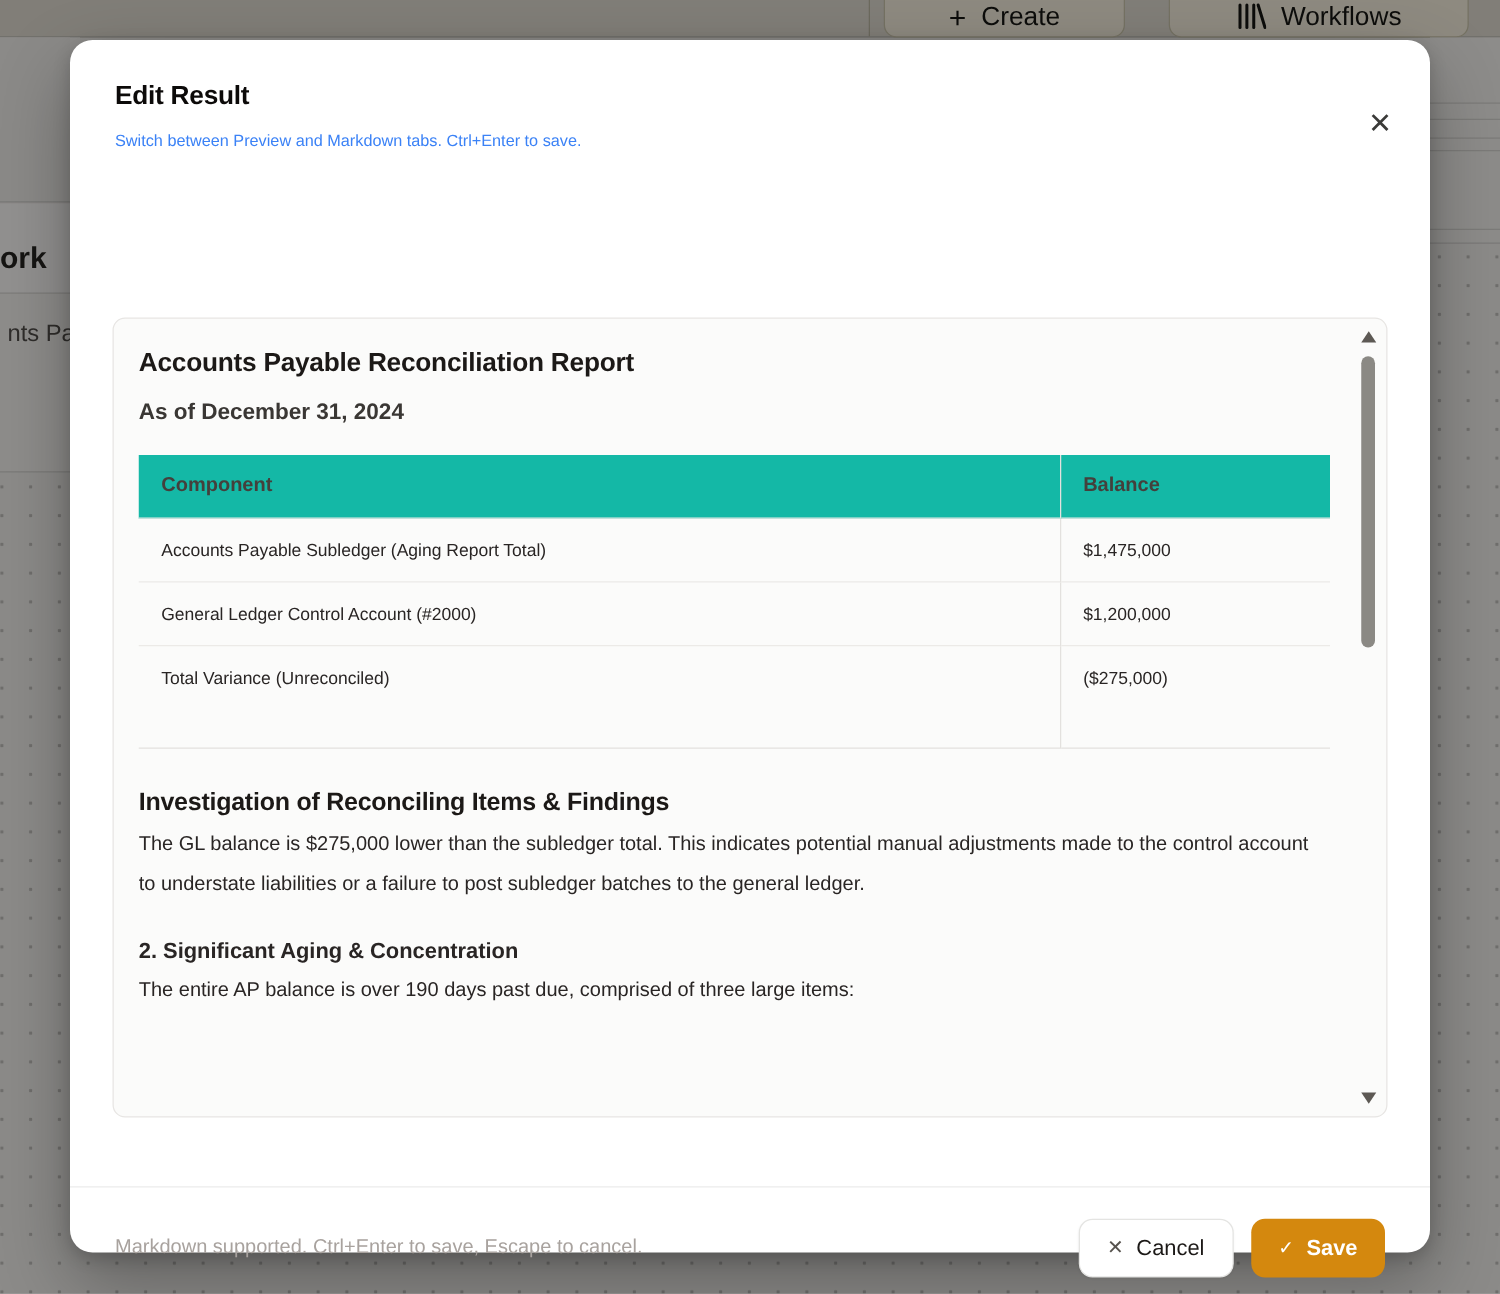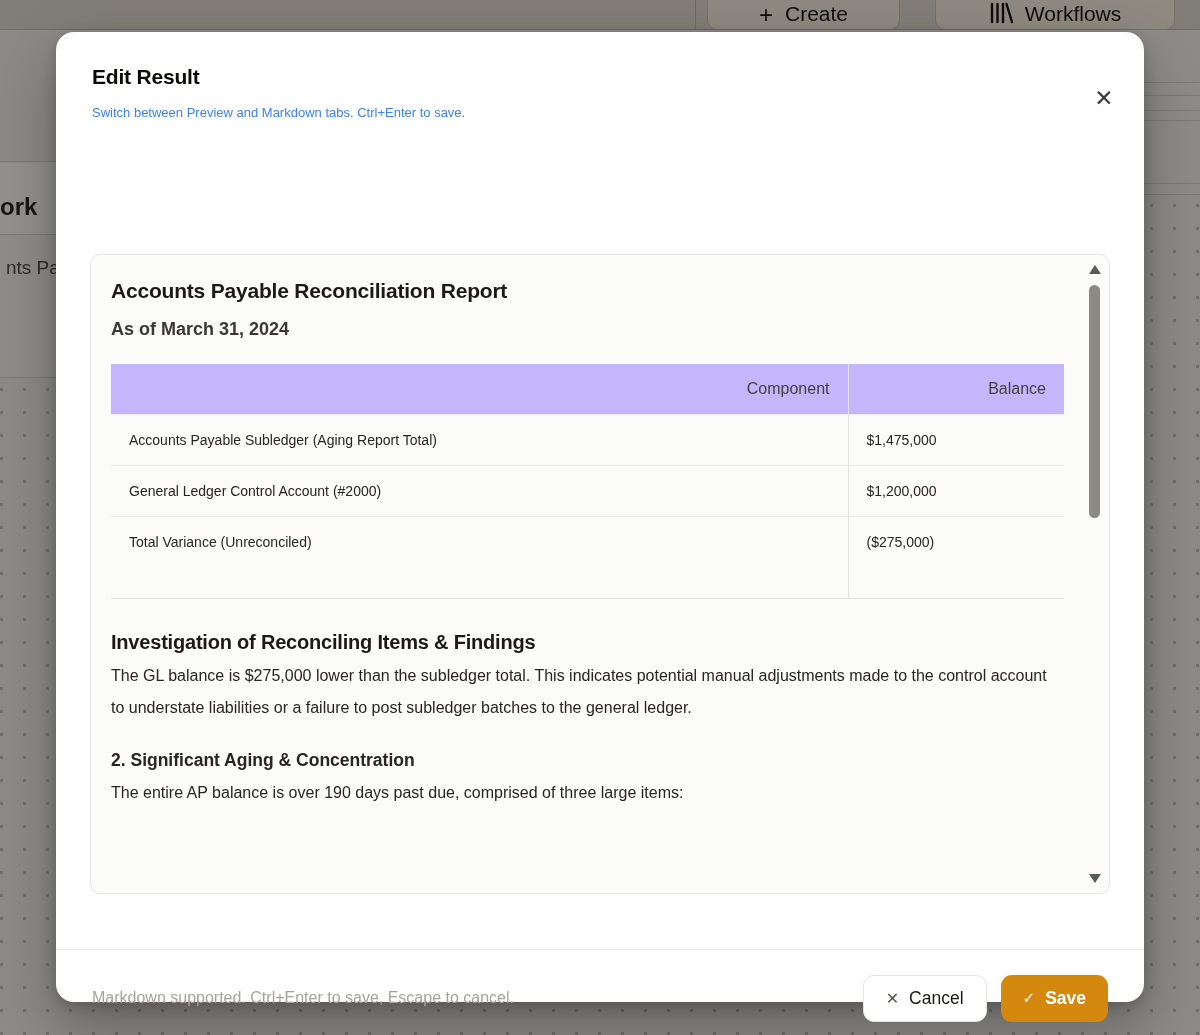--- a/index.html
+++ b/index.html
@@ -69,21 +69,21 @@
   .preview-box {
     position: absolute; left: 34px; top: 205px; width: 1020px; height: 640px;
     background: #fbfbfa; border: 1px solid #e7e5e3; border-radius: 10px;
     padding: 24px 45px 0 20px; overflow: hidden; margin-top: 17px;
   }
   .report-title { font-size: 21px; font-weight: 700; color: #1c1917; letter-spacing: -0.2px; }
   .report-date { margin-top: 16px; font-size: 18px; font-weight: 600; color: #3a3734; }
 
   table.report-table { margin-top: 24px; width: 100%; border-collapse: collapse; border-bottom: 1px solid #e3e1de; }
   table.report-table th {
-    background: #c4b5fd; text-align: right; font-size: 16px; font-weight: 400; color: #44403c;
+    background: #14b8a6; text-align: left; font-size: 16px; font-weight: 700; color: #44403c;
     padding: 16px 18px;
   }
   table.report-table td {
     font-size: 14px; color: #292524; padding: 17px 18px; border-top: 1px solid #eceae7;
   }
   table.report-table .col-balance { width: 216px; border-left: 1px solid #e3e1de; }
   table.report-table tbody tr:last-child td { padding-bottom: 48px; }
 
   .section-heading { margin-top: 32px; font-size: 20px; font-weight: 700; color: #1c1917; letter-spacing: -0.2px; }
   .finding-heading { margin-top: 26px; font-size: 17.5px; font-weight: 600; color: #292524; }
@@ -165,21 +165,21 @@
 
   <button class="close-btn">✕</button>
 
   <div class="modal-title">Edit Result</div>
   <div class="modal-subtitle">Switch between Preview and Markdown tabs. Ctrl+Enter to save.</div>
 
 
   <div class="preview-box">
 
     <div class="report-title">Accounts Payable Reconciliation Report</div>
-    <div class="report-date">As of March 31, 2024</div>
+    <div class="report-date">As of December 31, 2024</div>
 
     <table class="report-table">
       <thead>
         <tr>
           <th>Component</th>
           <th class="col-balance">Balance</th>
         </tr>
       </thead>
       <tbody>
         <tr>

